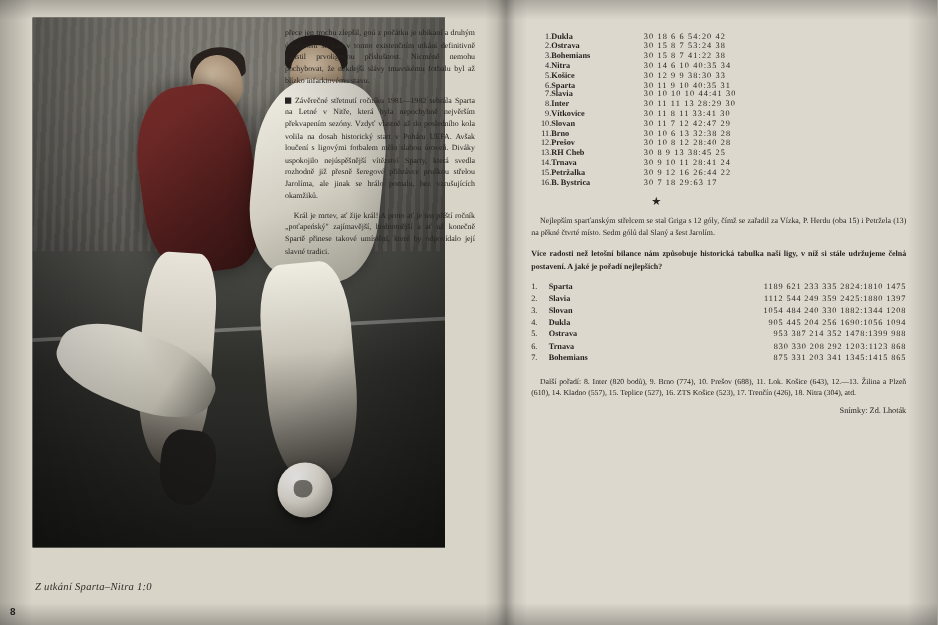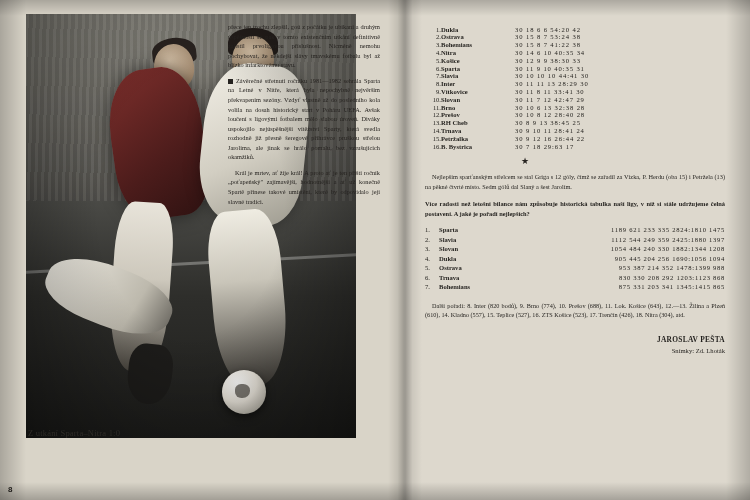--- a/index.html
+++ b/index.html
@@ -188,22 +188,23 @@
     border-radius: 40% 45% 50% 42%;
     opacity: 0.75;
   }
   .photo-vignette {
     position: absolute; inset: 0;
     background: radial-gradient(ellipse at 50% 45%, rgba(0,0,0,0) 40%, rgba(0,0,0,0.45) 100%);
   }
   .photo-caption {
     position: absolute;
     left: 28px;
-    top: 428px;
-    font-family: "Liberation Serif", serif;
+    top: 464px;
+    font-family: "Liberation Serif", serif;
+    font-style: italic;
     font-size: 8.5px;
     color: #2f2c28;
     letter-spacing: 0.2px;
   }
   .folio {
     position: absolute;
     left: 8px;
     bottom: 6px;
     font-family: "Liberation Sans", sans-serif;
     font-size: 8px;
@@ -488,21 +489,20 @@
         <tr>
           <td class="h-rank">7.</td>
           <td class="h-club">Bohemians</td>
           <td class="h-nums">  875   331   203   341   1345:1415     865</td>
         </tr>
       </tbody>
     </table>
 
     <p class="footnote">Další pořadí: 8. Inter (820 bodů), 9. Brno (774), 10. Prešov (688), 11. Lok. Košice (643), 12.—13. Žilina a Plzeň (610), 14. Kladno (557), 15. Teplice (527), 16. ZTS Košice (523), 17. Trenčín (426), 18. Nitra (304), atd.</p>
 
-    <div class="sig">JAROSLAV PEŠTA</div>
     <div class="sig2">Snímky: Zd. Lhoták</div>
   </div>
 
   <div class="gutter"></div>
   <div class="edge-shade-left"></div>
   <div class="edge-shade-right"></div>
   <div class="edge-shade-top"></div>
   <div class="edge-shade-bottom"></div>
 </div>
 

